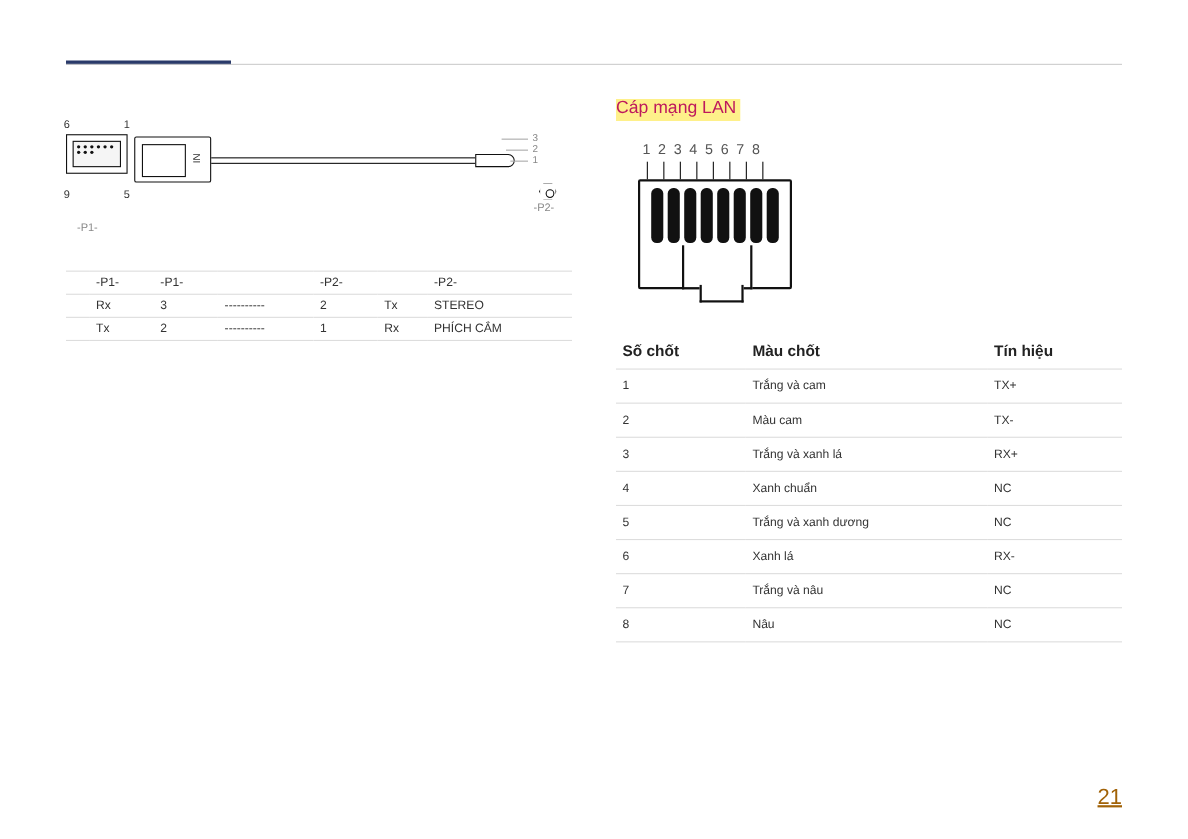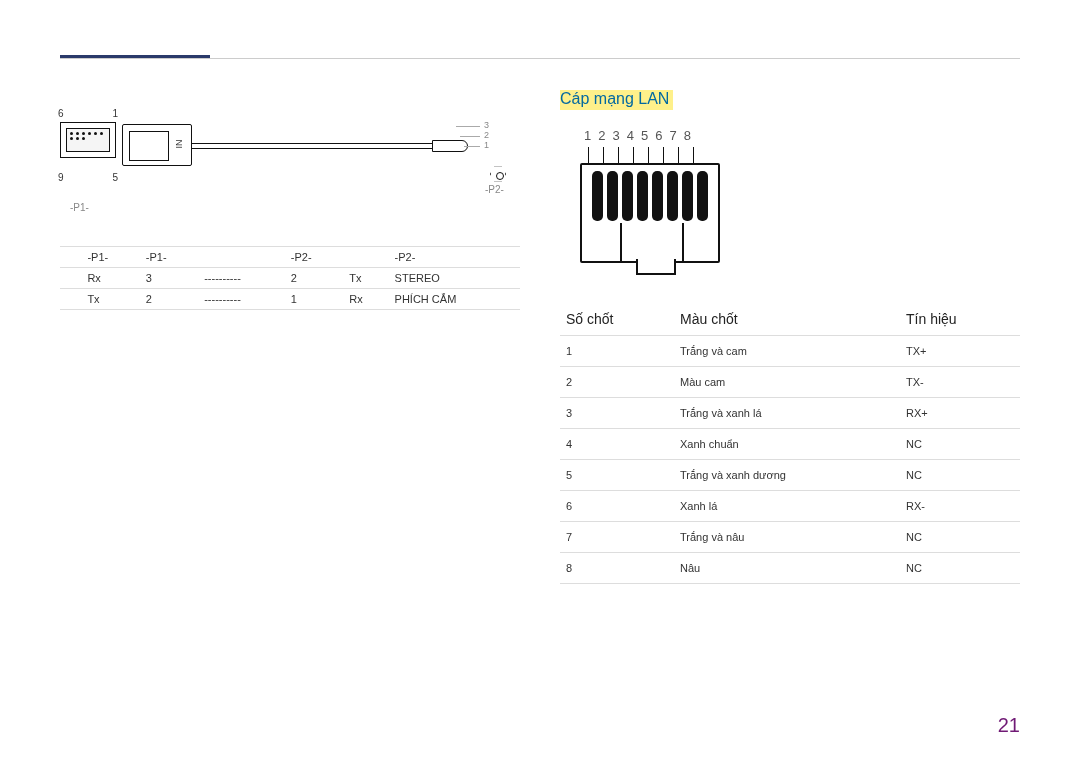--- a/index.html
+++ b/index.html
@@ -50,21 +50,21 @@
     position: absolute;
     left: 0;
     top: 0;
   }
   .subtext {
     padding-left: 14px;
     font-size: 12px;
   }
   .section-title {
     font-size: 16px;
-    color: #0369a1;
+    color: #be185d;
     margin-bottom: 10px;
   }
   .highlighted {
     background: #fef08a;
     display: inline-block;
     padding: 0 4px 2px 0;
   }
   
   .cable-diagram {
     position: relative;
@@ -296,35 +296,36 @@
   
   .lan-table {
     margin-top: 40px;
     width: 460px;
     border-collapse: collapse;
     font-size: 11px;
   }
   .lan-table th {
     text-align: left;
     font-size: 14px;
-    font-weight: normal;
+    font-weight: bold;
     color: #222;
     padding: 8px 6px;
     border-bottom: 1px solid #ddd;
   }
   .lan-table td {
     padding: 9px 6px;
     border-bottom: 1px solid #ddd;
   }
   .page-number {
     position: absolute;
     right: 60px;
     bottom: 26px;
     font-size: 20px;
-    color: #701a75;
+    color: #a16207;
+    text-decoration: underline;
   }
 </style>
 </head>
 <body>
 
 <div class="accent-bar"></div>
 <div class="top-rule"></div>
 
 <div class="left-col">
 

